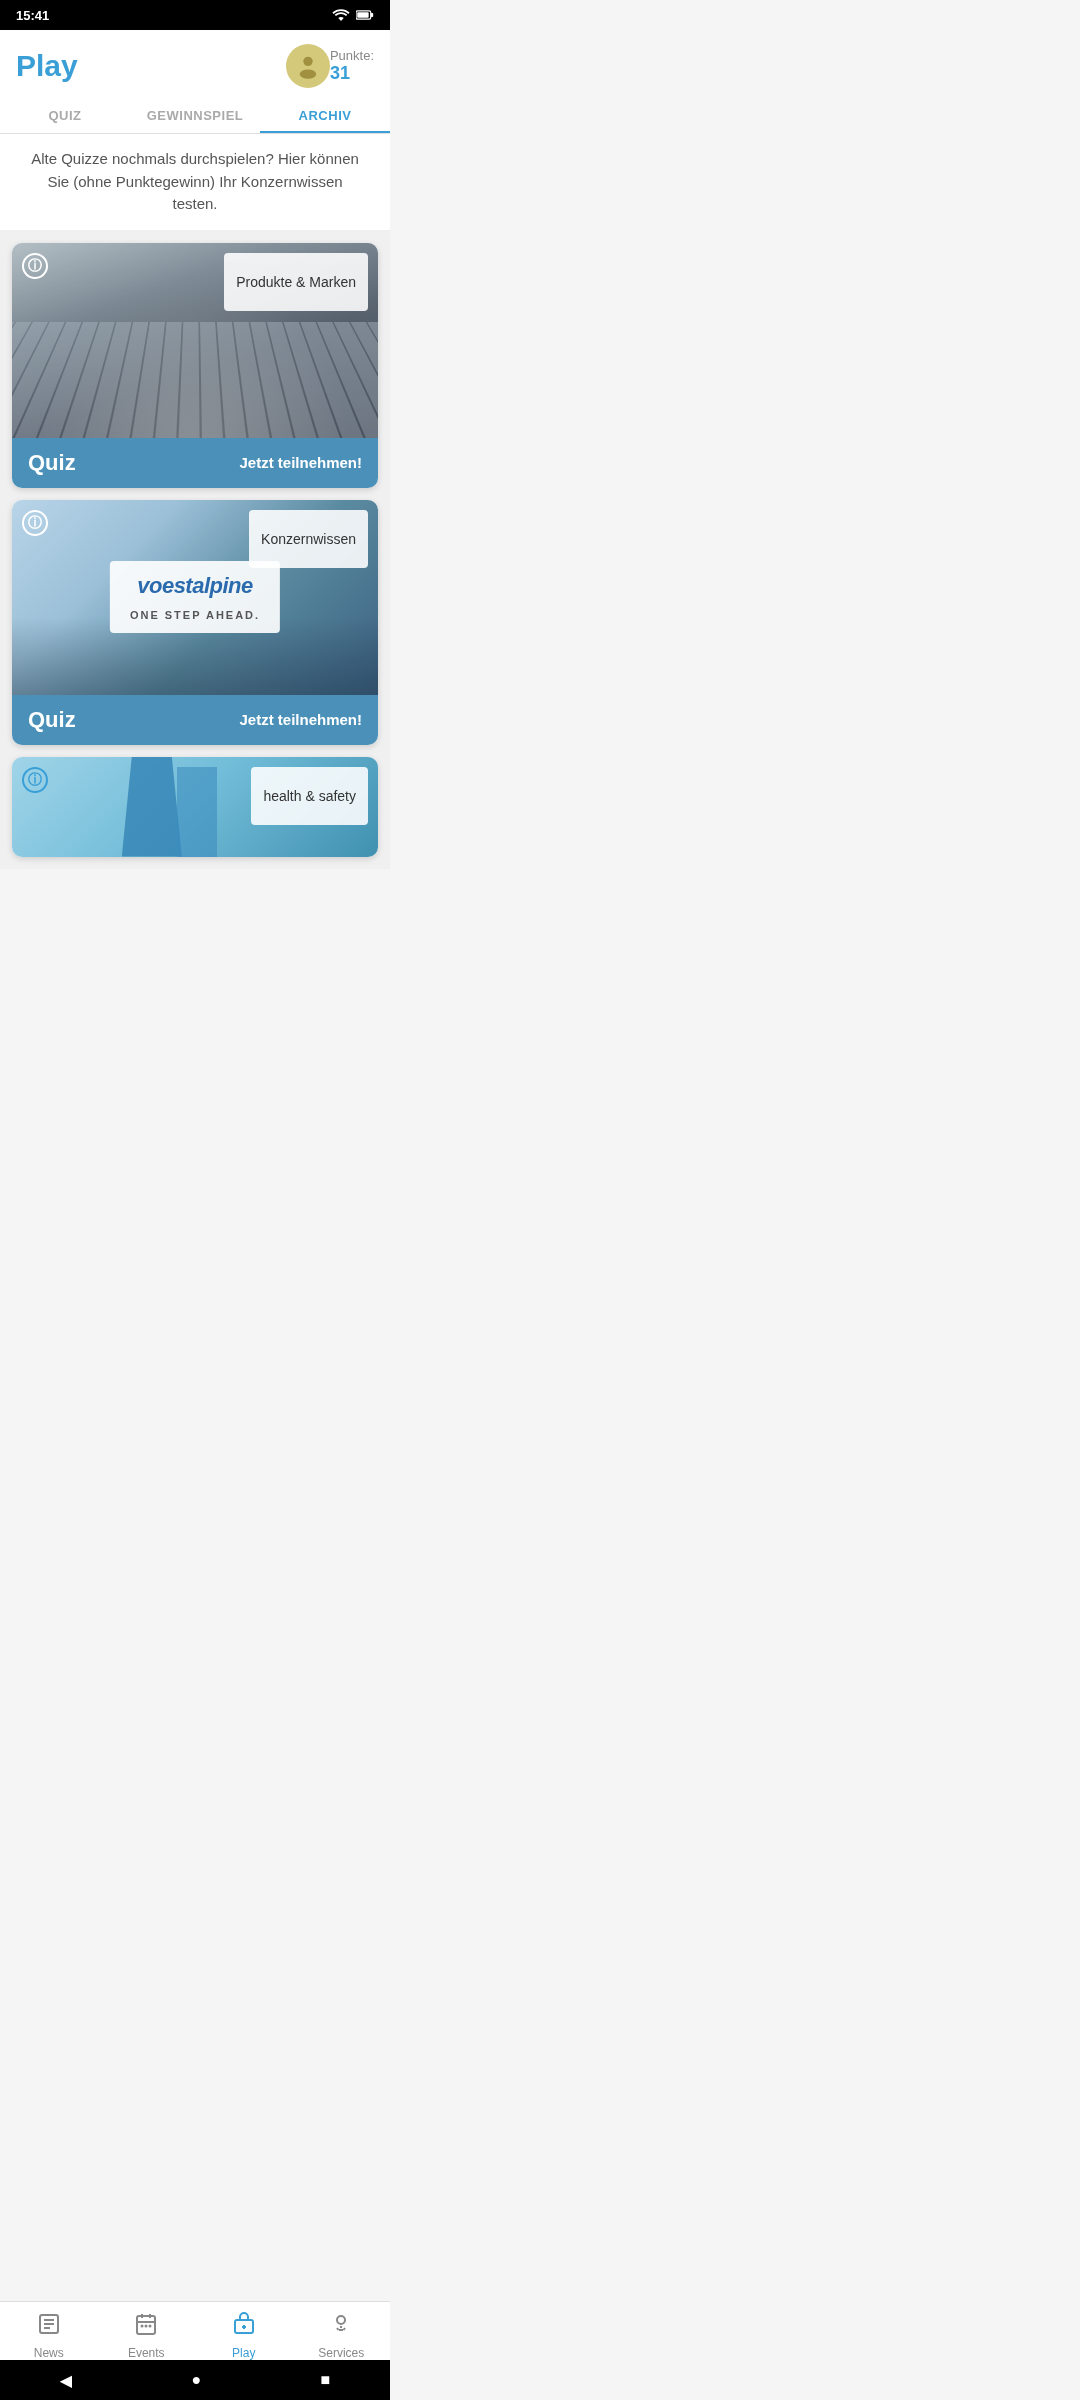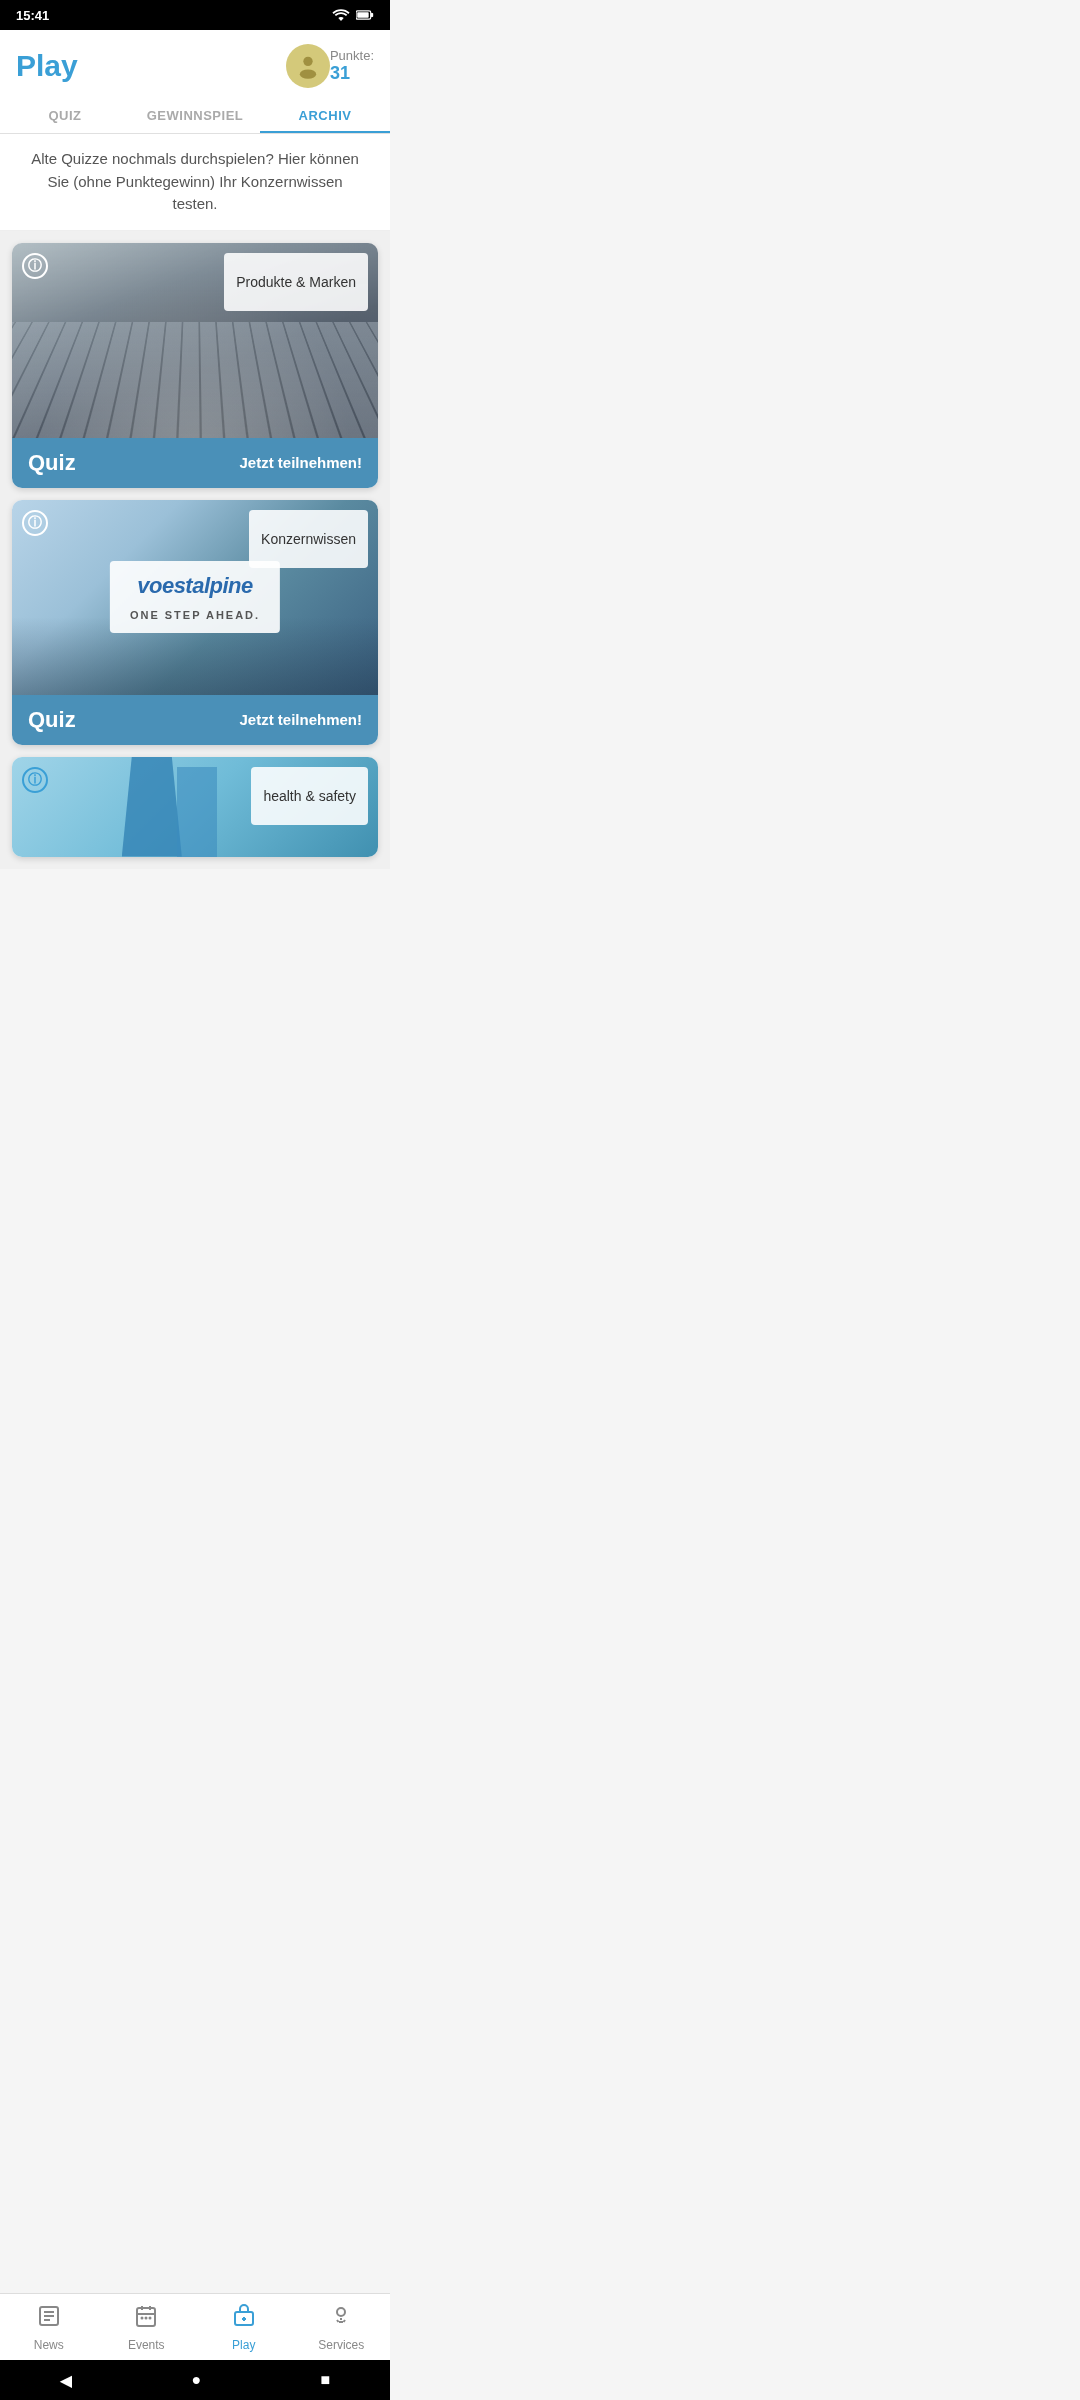--- a/index.html
+++ b/index.html
@@ -302,21 +302,21 @@
       height: 100px;
     }
 
     
     .bottom-nav {
       background: #fff;
       border-top: 1px solid #ddd;
       display: flex;
       align-items: center;
       justify-content: space-around;
-      padding: 10px 0 8px 0;
+      padding: 10px 0 0 0;
       position: fixed;
       bottom: 40px;
       left: 0;
       width: 390px;
     }
     .nav-item {
       display: flex;
       flex-direction: column;
       align-items: center;
       gap: 4px;

